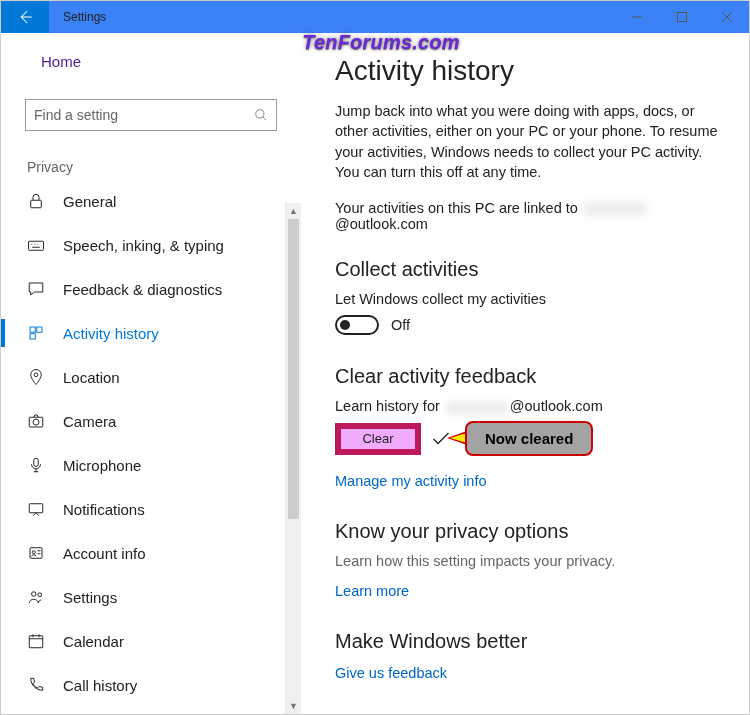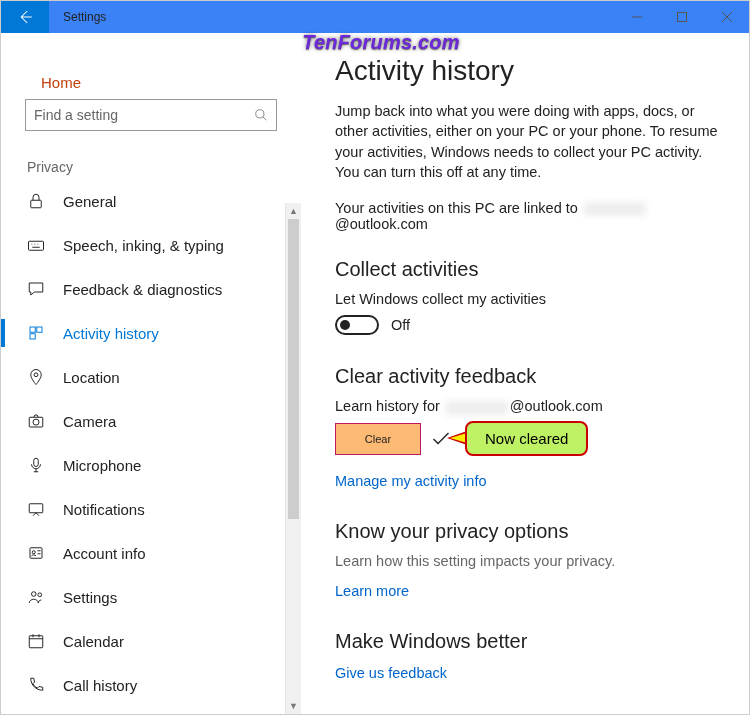--- a/index.html
+++ b/index.html
@@ -13,21 +13,21 @@
 .titlebar .spacer { flex: 1; }
 .titlebar .winbtn { width: 45px; display: flex; align-items: center; justify-content: center; }
 .titlebar .winbtn svg { width: 10px; height: 10px; stroke: #555; stroke-width: 1; fill: none; }
 
 
 .watermark { position: absolute; top: 30px; left: 12px; right: 0; text-align: center; color: #6d28d9; font-size: 20px; font-weight: 600; text-shadow: 0 0 4px rgba(0,0,0,0.55), 0 1px 1px rgba(0,0,0,0.5); pointer-events: none; z-index: 50; letter-spacing: 0.2px; font-style: italic; }
 
 
 .content { display: flex; height: calc(100% - 32px); }
 .sidebar { width: 300px; padding: 20px 0 0 20px; position: relative; }
-.sidebar .home-row { display: flex; align-items: flex-end; height: 38px; padding-left: 6px; gap: 14px; font-size: 15px; color: #c2410c; }
+.sidebar .home-row { display: flex; align-items: flex-start; height: 38px; padding-left: 6px; gap: 14px; font-size: 15px; color: #4c1d95; }
 .sidebar .search { margin: 8px 24px 0 4px; height: 32px; border: 1px solid #999; display: flex; align-items: center; padding: 0 8px; color: #666; font-size: 14px; background: #fff; }
 .sidebar .search input { border: none; outline: none; flex: 1; font-size: 14px; color: #222; }
 .sidebar .search input::placeholder { color: #666; }
 .sidebar .search svg { width: 14px; height: 14px; stroke: #666; fill: none; stroke-width: 1.3; }
 
 .group-label { margin: 28px 0 4px 6px; color: #666; font-size: 14px; }
 .nav { margin-top: 4px; }
 .nav-item { display: flex; align-items: center; height: 44px; padding-left: 6px; gap: 18px; font-size: 15px; color: #222; position: relative; }
 .nav-item .ico { width: 18px; height: 18px; display: flex; align-items: center; justify-content: center; }
 .nav-item .ico svg { width: 18px; height: 18px; stroke: #222; fill: none; stroke-width: 1.3; }
@@ -51,26 +51,26 @@
 .main h2.spaced { margin-top: 30px; }
 .sublabel { font-size: 14.5px; color: #222; margin-bottom: 8px; }
 .sublabel.muted { color: #666; }
 
 .toggle { display: flex; align-items: center; gap: 12px; margin-top: 8px; margin-bottom: 4px; }
 .toggle .track { width: 44px; height: 20px; border: 2px solid #222; border-radius: 20px; position: relative; }
 .toggle .knob { width: 10px; height: 10px; background: #222; border-radius: 50%; position: absolute; left: 3px; top: 3px; }
 .toggle .state { font-size: 14.5px; color: #222; }
 
 .clear-row { display: flex; align-items: center; gap: 10px; margin-top: 4px; margin-bottom: 16px; position: relative; }
-.btn-clear { width: 86px; height: 32px; border: 1px solid #be185d; background: #fdba74; font-size: 11px; color: #222; cursor: default; }
+.btn-clear { width: 86px; height: 32px; border: 6px solid #be185d; background: #f0abfc; font-size: 13px; color: #222; cursor: default; }
 .check { width: 20px; height: 20px; display: flex; align-items: center; justify-content: center; }
 .check svg { width: 18px; height: 14px; stroke: #222; fill: none; stroke-width: 1.8; }
 
 .callout { position: absolute; left: 130px; top: -2px; }
-.callout .bubble { background: #bef264; border: 2px solid #c00; border-radius: 8px; padding: 7px 18px; font-weight: normal; font-size: 15px; color: #000; position: relative; }
+.callout .bubble { background: #a3a3a3; border: 2px solid #c00; border-radius: 8px; padding: 7px 18px; font-weight: bold; font-size: 15px; color: #000; position: relative; }
 .callout .tail { position: absolute; left: -18px; top: 10px; width: 0; height: 0; border-top: 7px solid transparent; border-bottom: 7px solid transparent; border-right: 20px solid #c00; }
 .callout .tail::after { content: ""; position: absolute; left: 3px; top: -5px; width: 0; height: 0; border-top: 5px solid transparent; border-bottom: 5px solid transparent; border-right: 17px solid #ffec00; }
 
 .link { color: #0066cc; font-size: 14.5px; display: inline-block; margin-top: 2px; }
 .link.spaced-top { margin-top: 6px; }
 
 </style>
 </head>
 <body>
 

